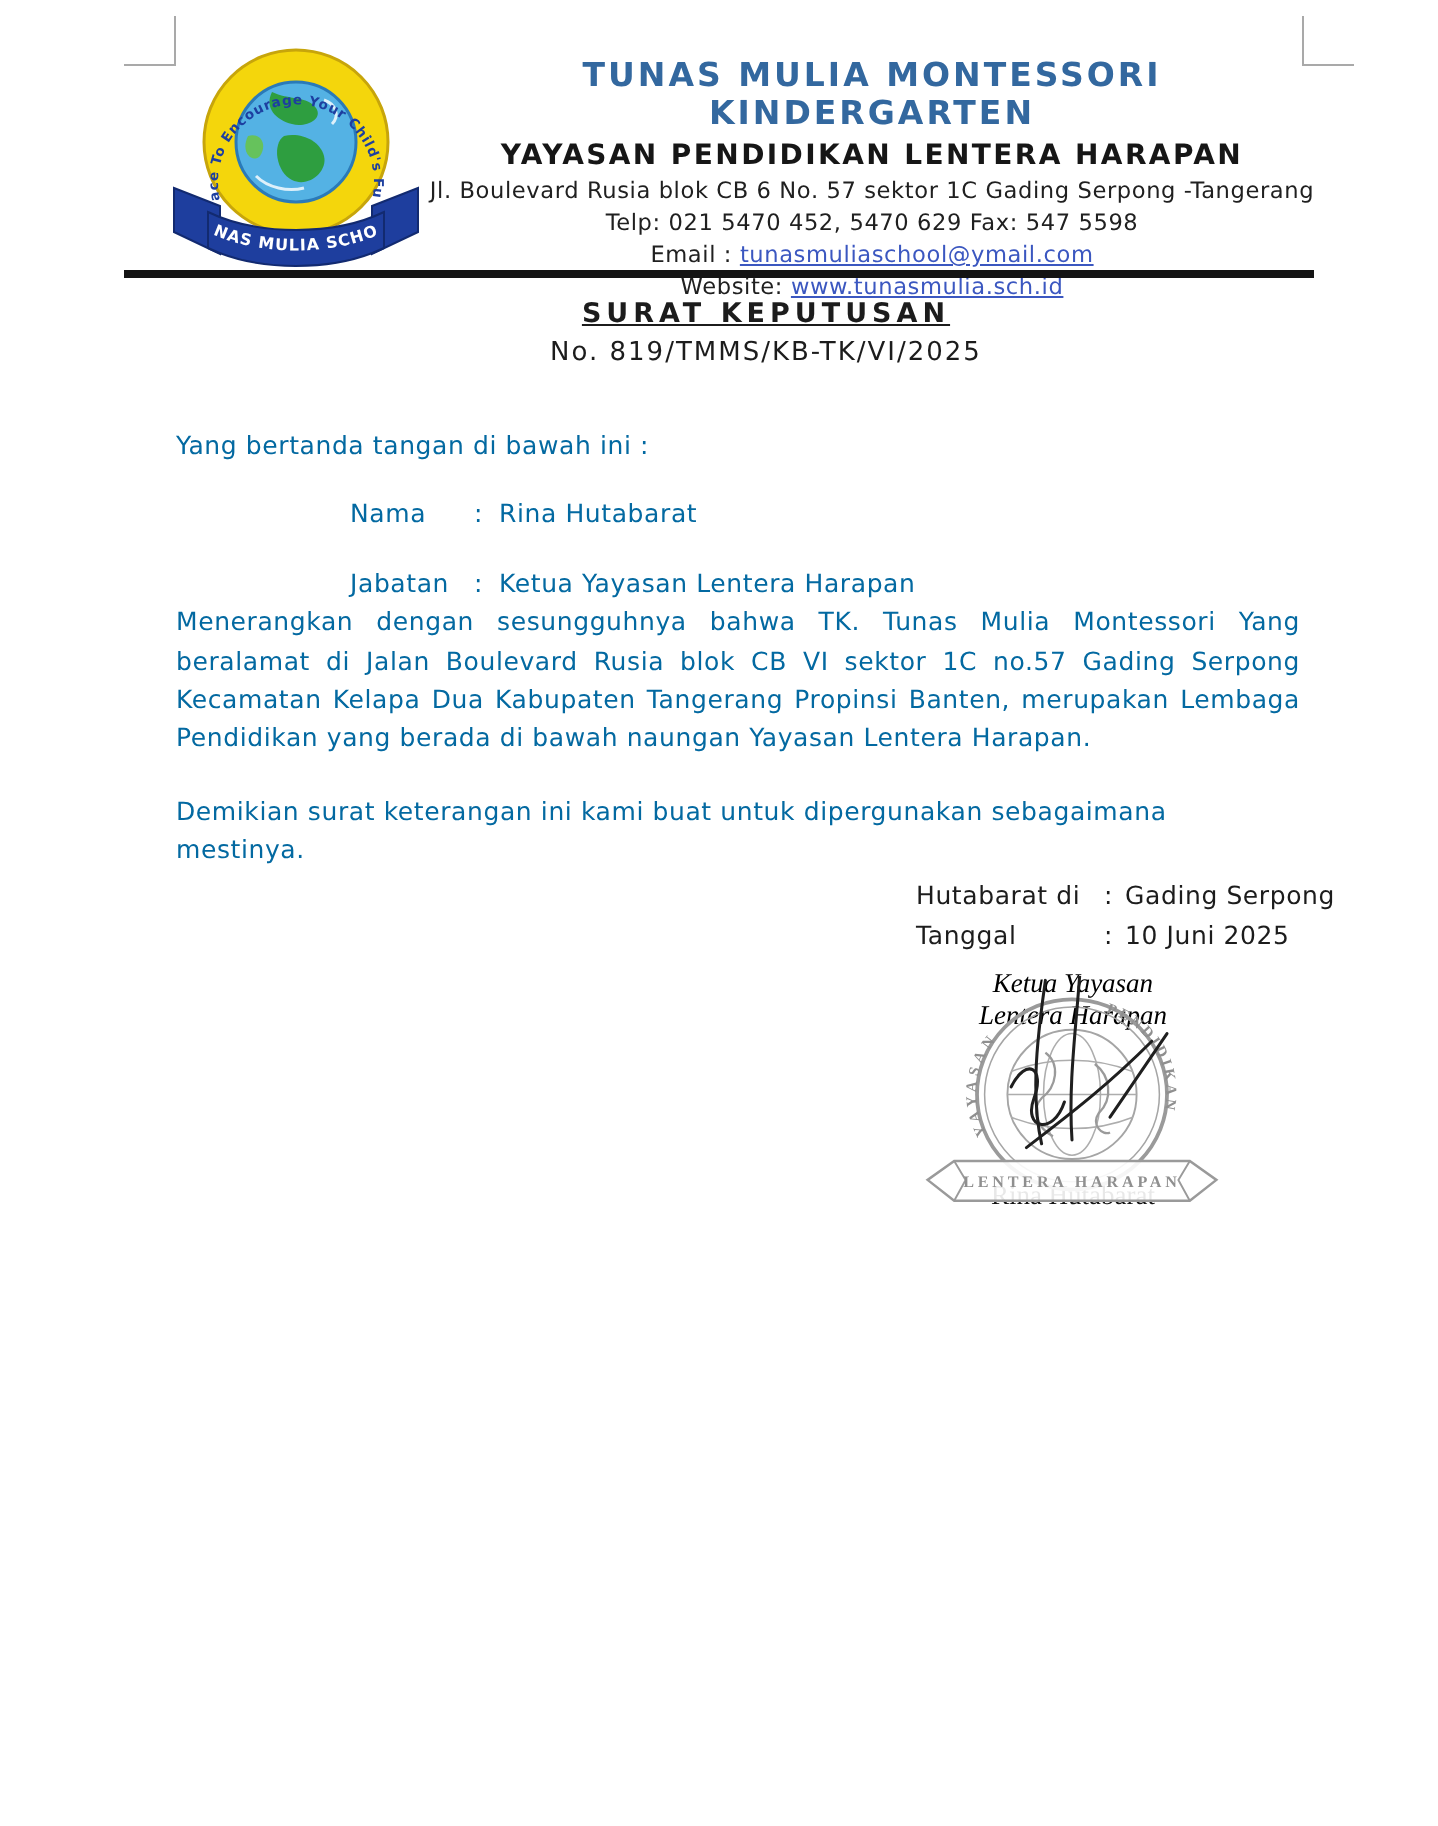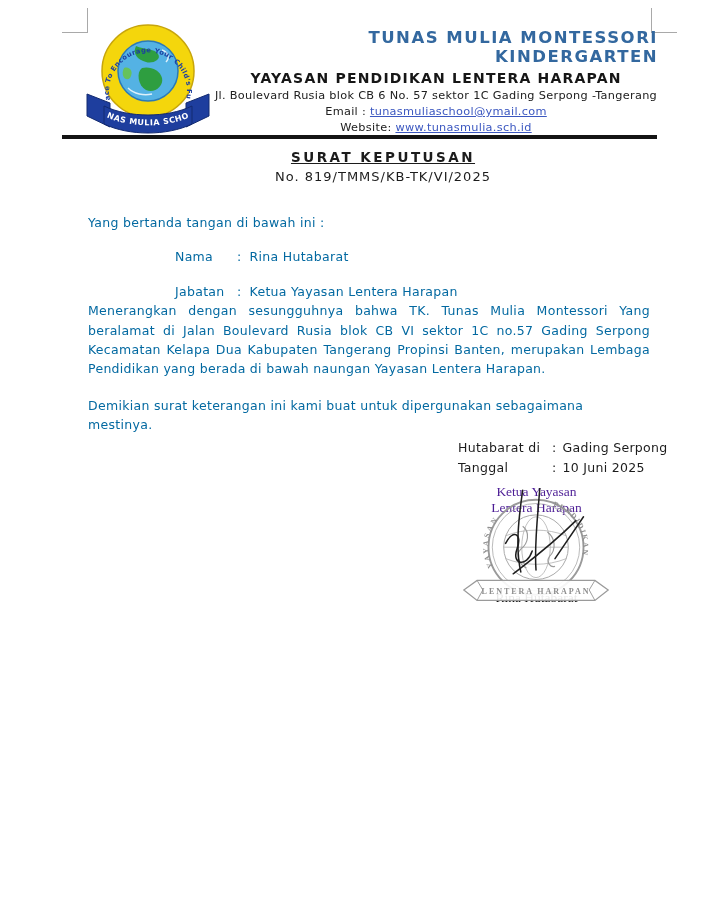--- a/index.html
+++ b/index.html
@@ -15,21 +15,21 @@
   }
   
   .corner-mark { position: absolute; top: 8px; width: 26px; height: 25px; }
   .corner-tl { left: 62px; border-right: 1px solid #a9a9a9; border-bottom: 1px solid #a9a9a9; }
   .corner-tr { left: 651px; border-left: 1px solid #a9a9a9; border-bottom: 1px solid #a9a9a9; }
 
   
   .header { position: absolute; left: 62px; top: 24px; width: 596px; }
   .logo { position: absolute; left: 22px; top: 0; width: 128px; height: 112px; }
   .header-text { margin-left: 152px; text-align: center; padding-top: 4px; }
-  .school-name { font-size: 16.5px; font-weight: bold; letter-spacing: 1.5px; color: #33689f; text-align: right; }
+  .school-name { font-size: 16.5px; font-weight: bold; letter-spacing: 1.5px; color: #33689f; }
   .foundation-name { font-size: 14px; font-weight: bold; letter-spacing: 1.2px; color: #161616; margin-top: 4px; }
   .addr-line, .phone-line, .contact-line { font-size: 11.3px; color: #202020; margin-top: 3px; letter-spacing: 0.3px; }
   .contact-line a { color: #3b57c0; text-decoration: underline; cursor: pointer; }
   .header-rule { position: absolute; left: 62px; top: 135px; width: 595px; border-top: 4px solid #141414; }
 
   
   .title-block { position: absolute; left: 0; top: 149px; width: 719px; text-align: center; padding-left: 47px; }
   .letter-title { font-size: 13.5px; font-weight: bold; letter-spacing: 2.5px; text-decoration: underline; }
   .letter-number { font-size: 13px; letter-spacing: 1px; margin-top: 4px; font-weight: 500; }
 
@@ -43,21 +43,21 @@
   .closing-paragraph { margin-top: 17px; }
 
   
   .issued-block { position: absolute; left: 458px; top: 438px; font-size: 12.5px; line-height: 1.6; letter-spacing: 0.3px; }
   .issued-row { display: flex; }
   .issued-label { width: 94px; }
   .issued-sep { margin-right: 6px; }
 
   
   .sig-block { position: absolute; left: 444px; top: 484px; width: 185px; }
-  .sig-role { text-align: center; font-family: "Liberation Serif", serif; font-size: 13.5px; line-height: 1.2; color: #4c1d95; position: relative; z-index: 2; }
+  .sig-role { text-align: center; font-family: "Liberation Serif", serif; font-size: 13.5px; line-height: 1.2; color: #000000; position: relative; z-index: 2; font-style: italic; }
   .stamp-svg { position: absolute; left: 16px; top: 4px; width: 152px; height: 126px; z-index: 3; pointer-events: none; }
   .sig-name { margin-top: 74px; text-align: center; font-family: "Liberation Serif", serif; font-size: 13.5px; color: #141414; position: relative; z-index: 1; }
 </style>
 </head>
 <body>
 
 <div class="page">
 
   <div class="corner-mark corner-tl"></div>
   <div class="corner-mark corner-tr"></div>
@@ -89,20 +89,21 @@
       <path d="M20,82 C45,94 83,94 108,82 L108,100 C83,112 45,112 20,100 Z" fill="#1e3e9e" stroke="#122a70" stroke-width="1"></path>
       <text font-size="8" font-weight="bold" fill="#ffffff" font-family="DejaVu Sans, sans-serif" letter-spacing="0.5">
         <textPath href="#ribbon-arc" startOffset="50%" text-anchor="middle">TUNAS MULIA SCHOOL</textPath>
       </text>
     </svg>
 
     <div class="header-text">
       <div class="school-name">TUNAS MULIA MONTESSORI KINDERGARTEN</div>
       <div class="foundation-name">YAYASAN PENDIDIKAN LENTERA HARAPAN</div>
       <div class="addr-line">Jl. Boulevard Rusia blok CB 6 No. 57 sektor 1C Gading Serpong -Tangerang</div>
+      <div class="phone-line">Telp: 021 5470 452, 5470 629 Fax: 547 5598</div>
       <div class="contact-line">
         <span>Email :</span>
         <a>tunasmuliaschool@ymail.com</a>
       </div>
       <div class="contact-line">
         <span>Website:</span>
         <a>www.tunasmulia.sch.id</a>
       </div>
     </div>
   </div>

